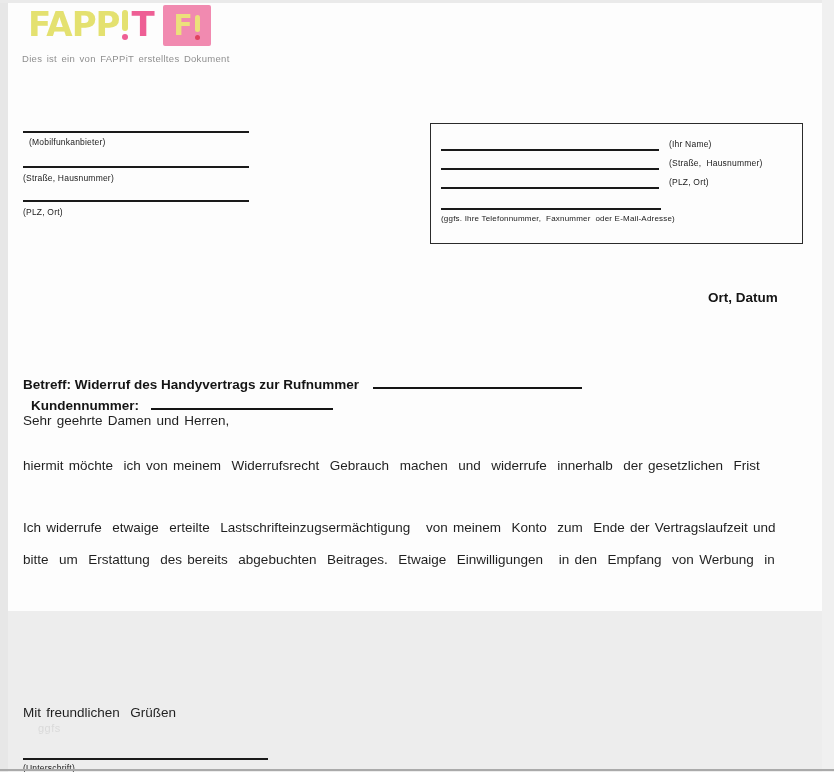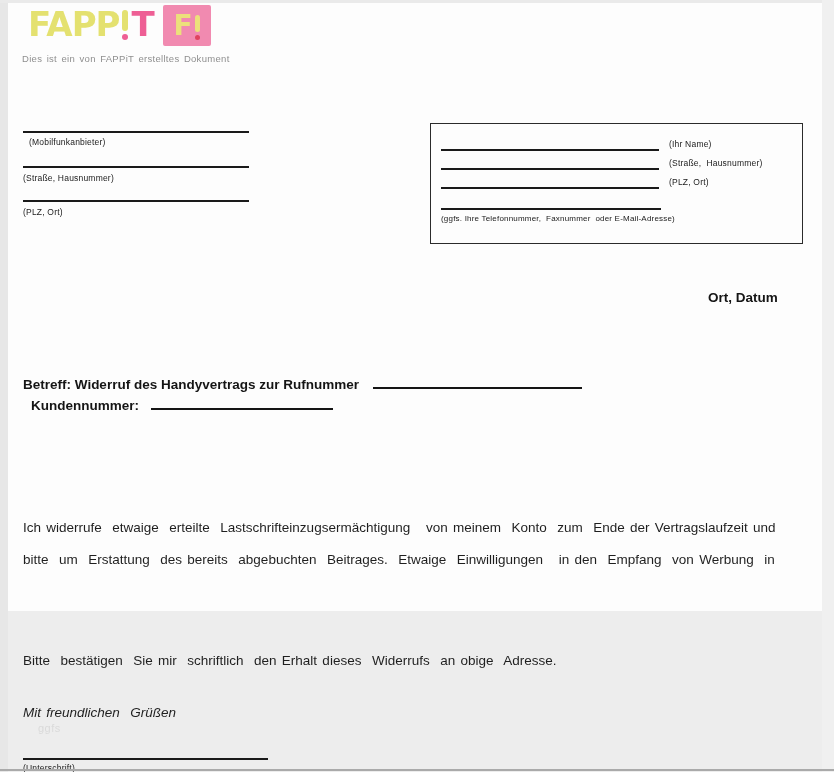--- a/index.html
+++ b/index.html
@@ -75,21 +75,21 @@
   .bodyline{font-size:13.5px;color:#1f1f1f;word-spacing:1.5px;}
   .salutation{left:15px;top:410px;}
   .p1l1{left:15px;top:455px;}
   .p1l2{left:15px;top:481px;}
   .p1l2 .blank{width:97px;margin:0 5px;border-bottom-width:1.5px;}
   .smallnote{font-size:9px;letter-spacing:.2px;margin-right:2px;}
   .p2l1{left:15px;top:517px;}
   .p2l2{left:15px;top:549px;}
   .p2l3{left:15px;top:574px;}
   .p3{left:15px;top:650px;}
-  .closing{left:15px;top:702px;font-style:italic;}
+  .closing{left:15px;top:702px;}
   .watermark{left:30px;top:719px;font-size:11px;color:#dadada;letter-spacing:.5px;}
 
   .sig-line{left:15px;top:755px;width:245px;}
   .sig-label{left:15px;top:760px;}
 
   
   .strip-left{left:0;top:0;width:8px;height:772px;background:#e7e7e7;}
   .strip-top{left:0;top:0;width:834px;height:3px;background:#eaeaea;}
   .strip-right{left:822px;top:0;width:12px;height:772px;background:#f0f0f0;}
   .bottom-line{left:0;top:769px;width:834px;height:2px;background:#aaaaaa;}
@@ -132,26 +132,27 @@
     <div class="abs slabel t rcp-t3">(PLZ, Ort)</div>
     <div class="rcp-line rcp-l4"></div>
     <div class="abs slabel t rcp-t4">(ggfs. Ihre Telefonnummer,  Faxnummer  oder E-Mail-Adresse)</div>
   </div>
 
   <div class="abs ort-datum t">Ort, Datum</div>
 
   <div class="abs subject subj1"><span class="t">Betreff: Widerruf des Handyvertrags zur Rufnummer</span><span class="blank"></span></div>
   <div class="abs subject subj2"><span class="t">Kundennummer:</span><span class="blank"></span></div>
 
+  <div class="abs bodyline t salutation">Sehr geehrte Damen und Herren,</div>
 
+  <div class="abs bodyline t p1l1">hiermit möchte  ich von meinem  Widerrufsrecht  Gebrauch  machen  und  widerrufe  innerhalb  der gesetzlichen  Frist</div>
 
   <div class="abs bodyline t p2l2">bitte  um  Erstattung  des bereits  abgebuchten  Beitrages.  Etwaige  Einwilligungen   in den  Empfang  von Werbung  in</div>
   <div class="abs bodyline t p2l1">Ich widerrufe  etwaige  erteilte  Lastschrifteinzugsermächtigung   von meinem  Konto  zum  Ende der Vertragslaufzeit und</div>
 
-  <div class="abs bodyline t p3">Bitte  bestätigen  Sie mir  schriftlich  den Erhalt dieses  Widerrufs  an obige  Adresse.</div>
 
   <div class="abs bodyline t closing">Mit freundlichen  Grüßen</div>
   <div class="abs watermark t">ggfs</div>
 
   <div class="abs rule sig-line"></div>
   <div class="abs slabel t sig-label">(Unterschrift)</div>
 
 </div>
 
 <div class="abs strip-left"></div>

